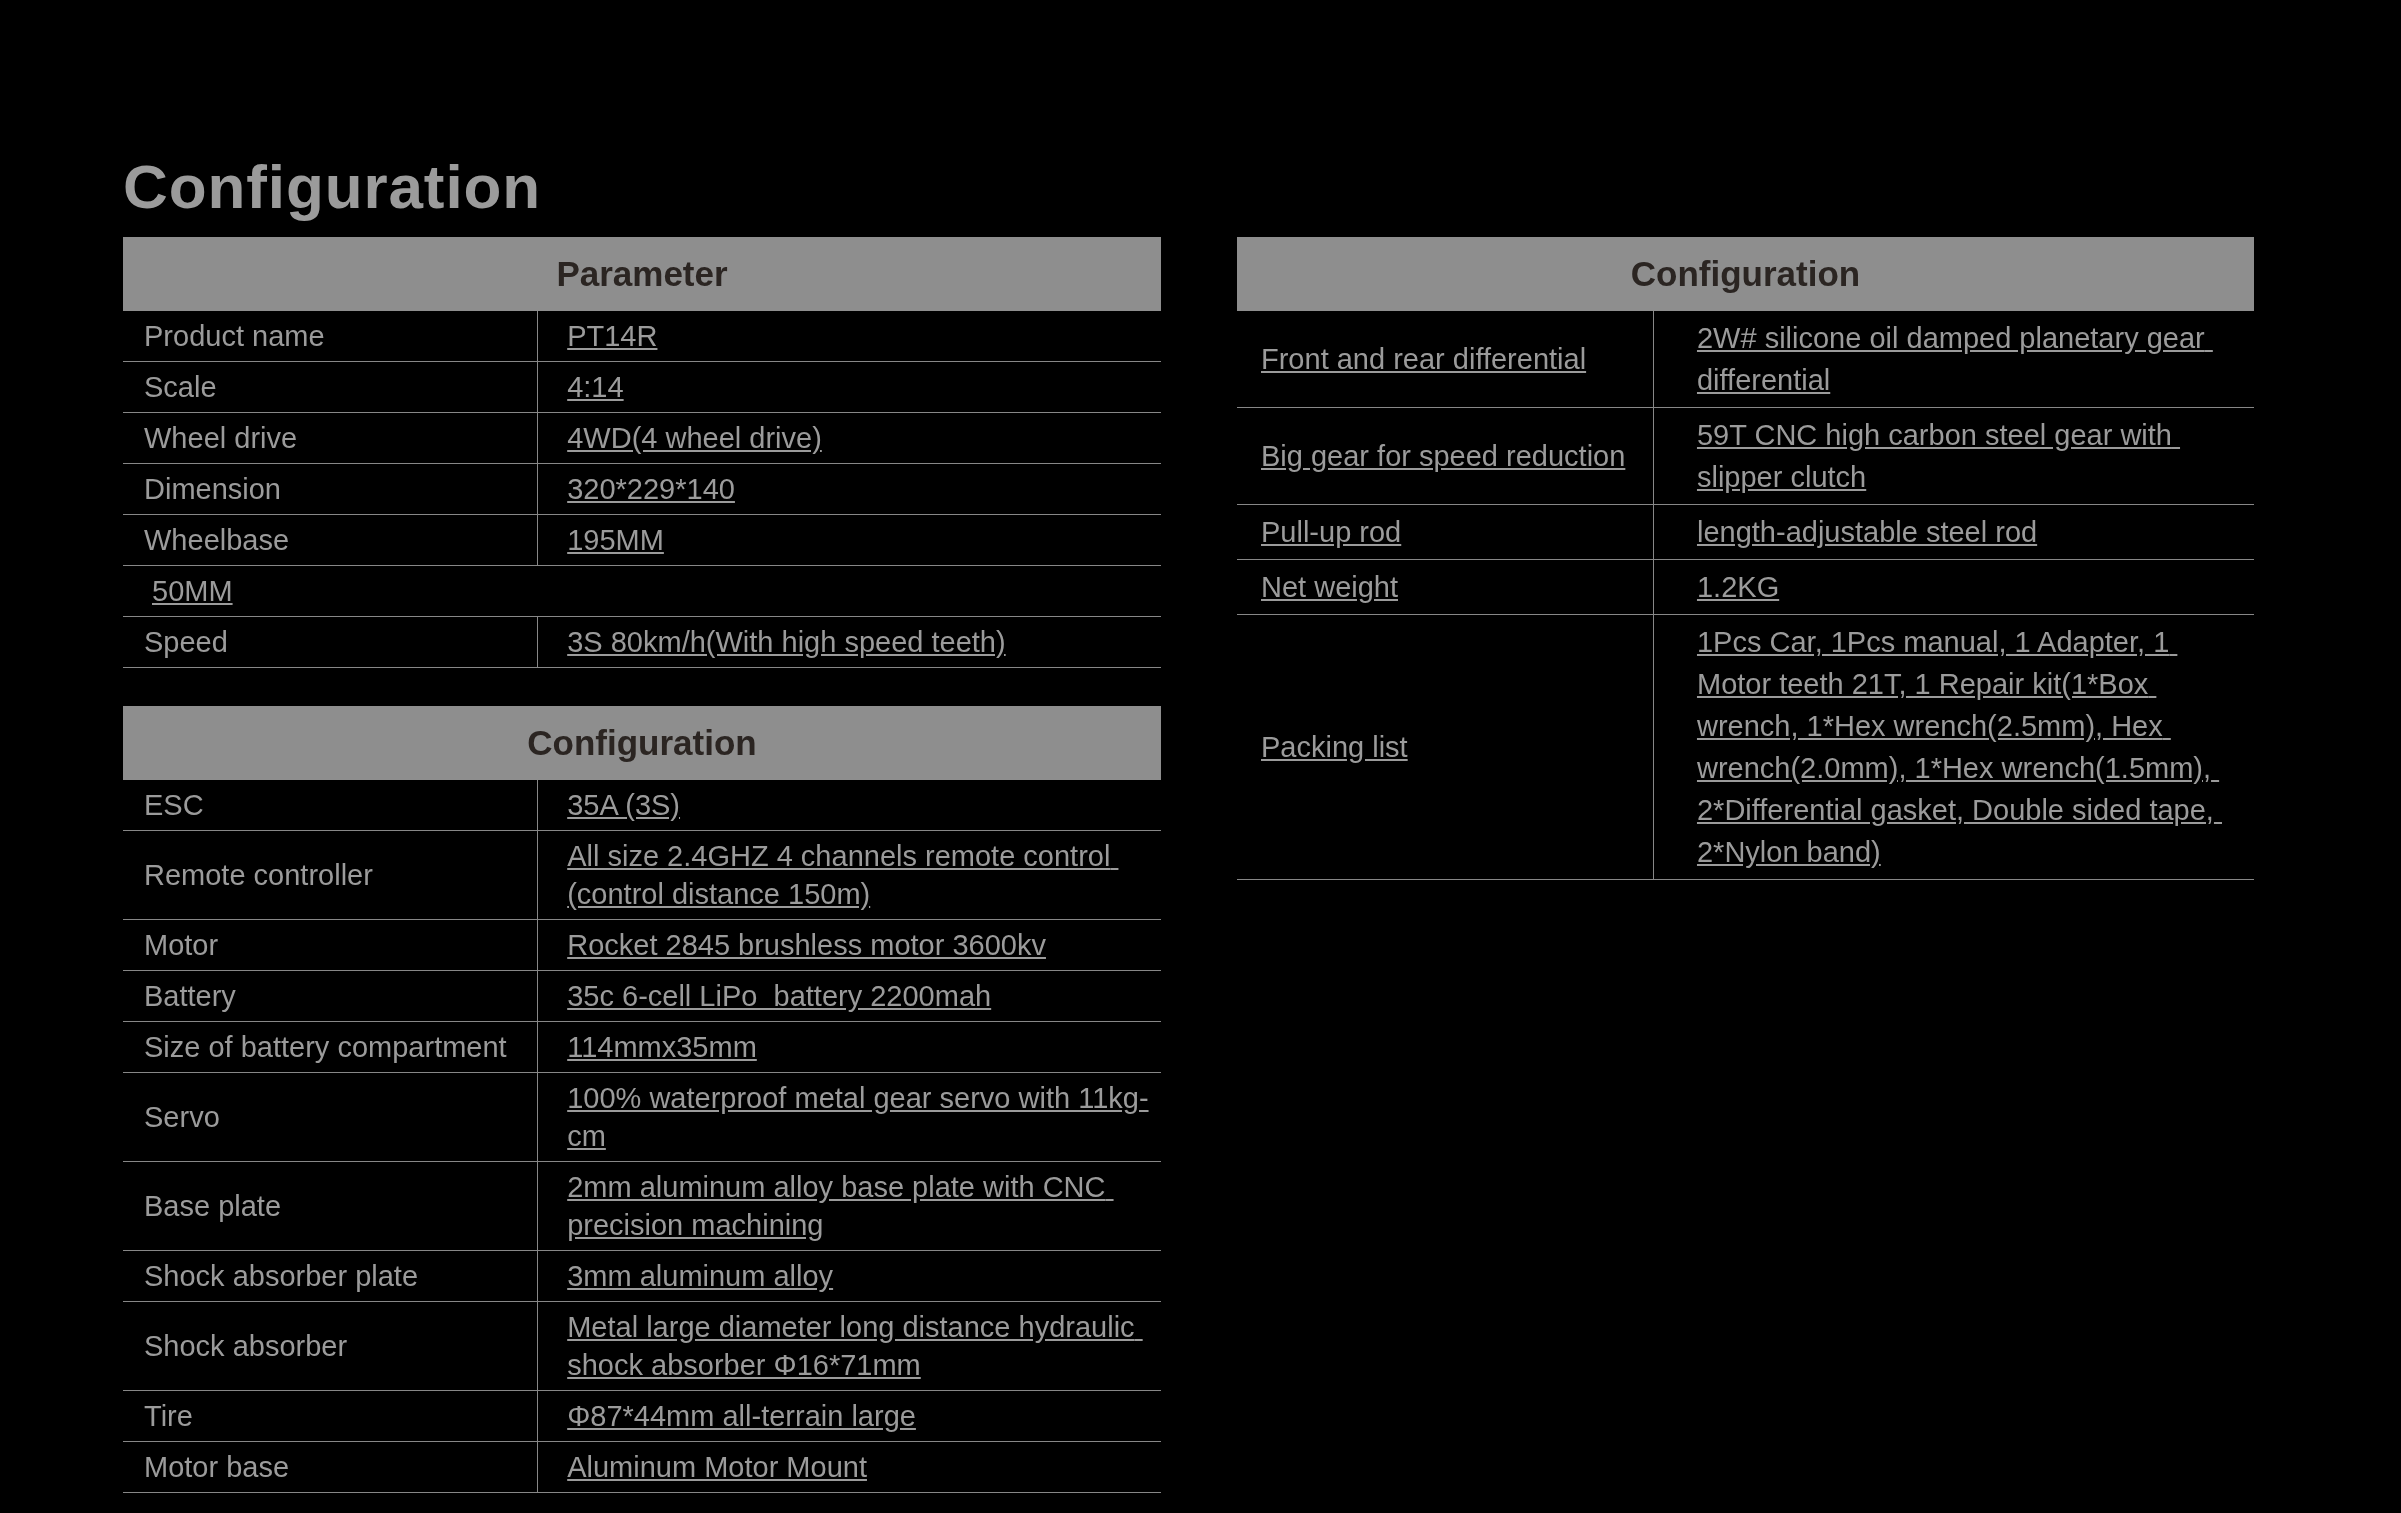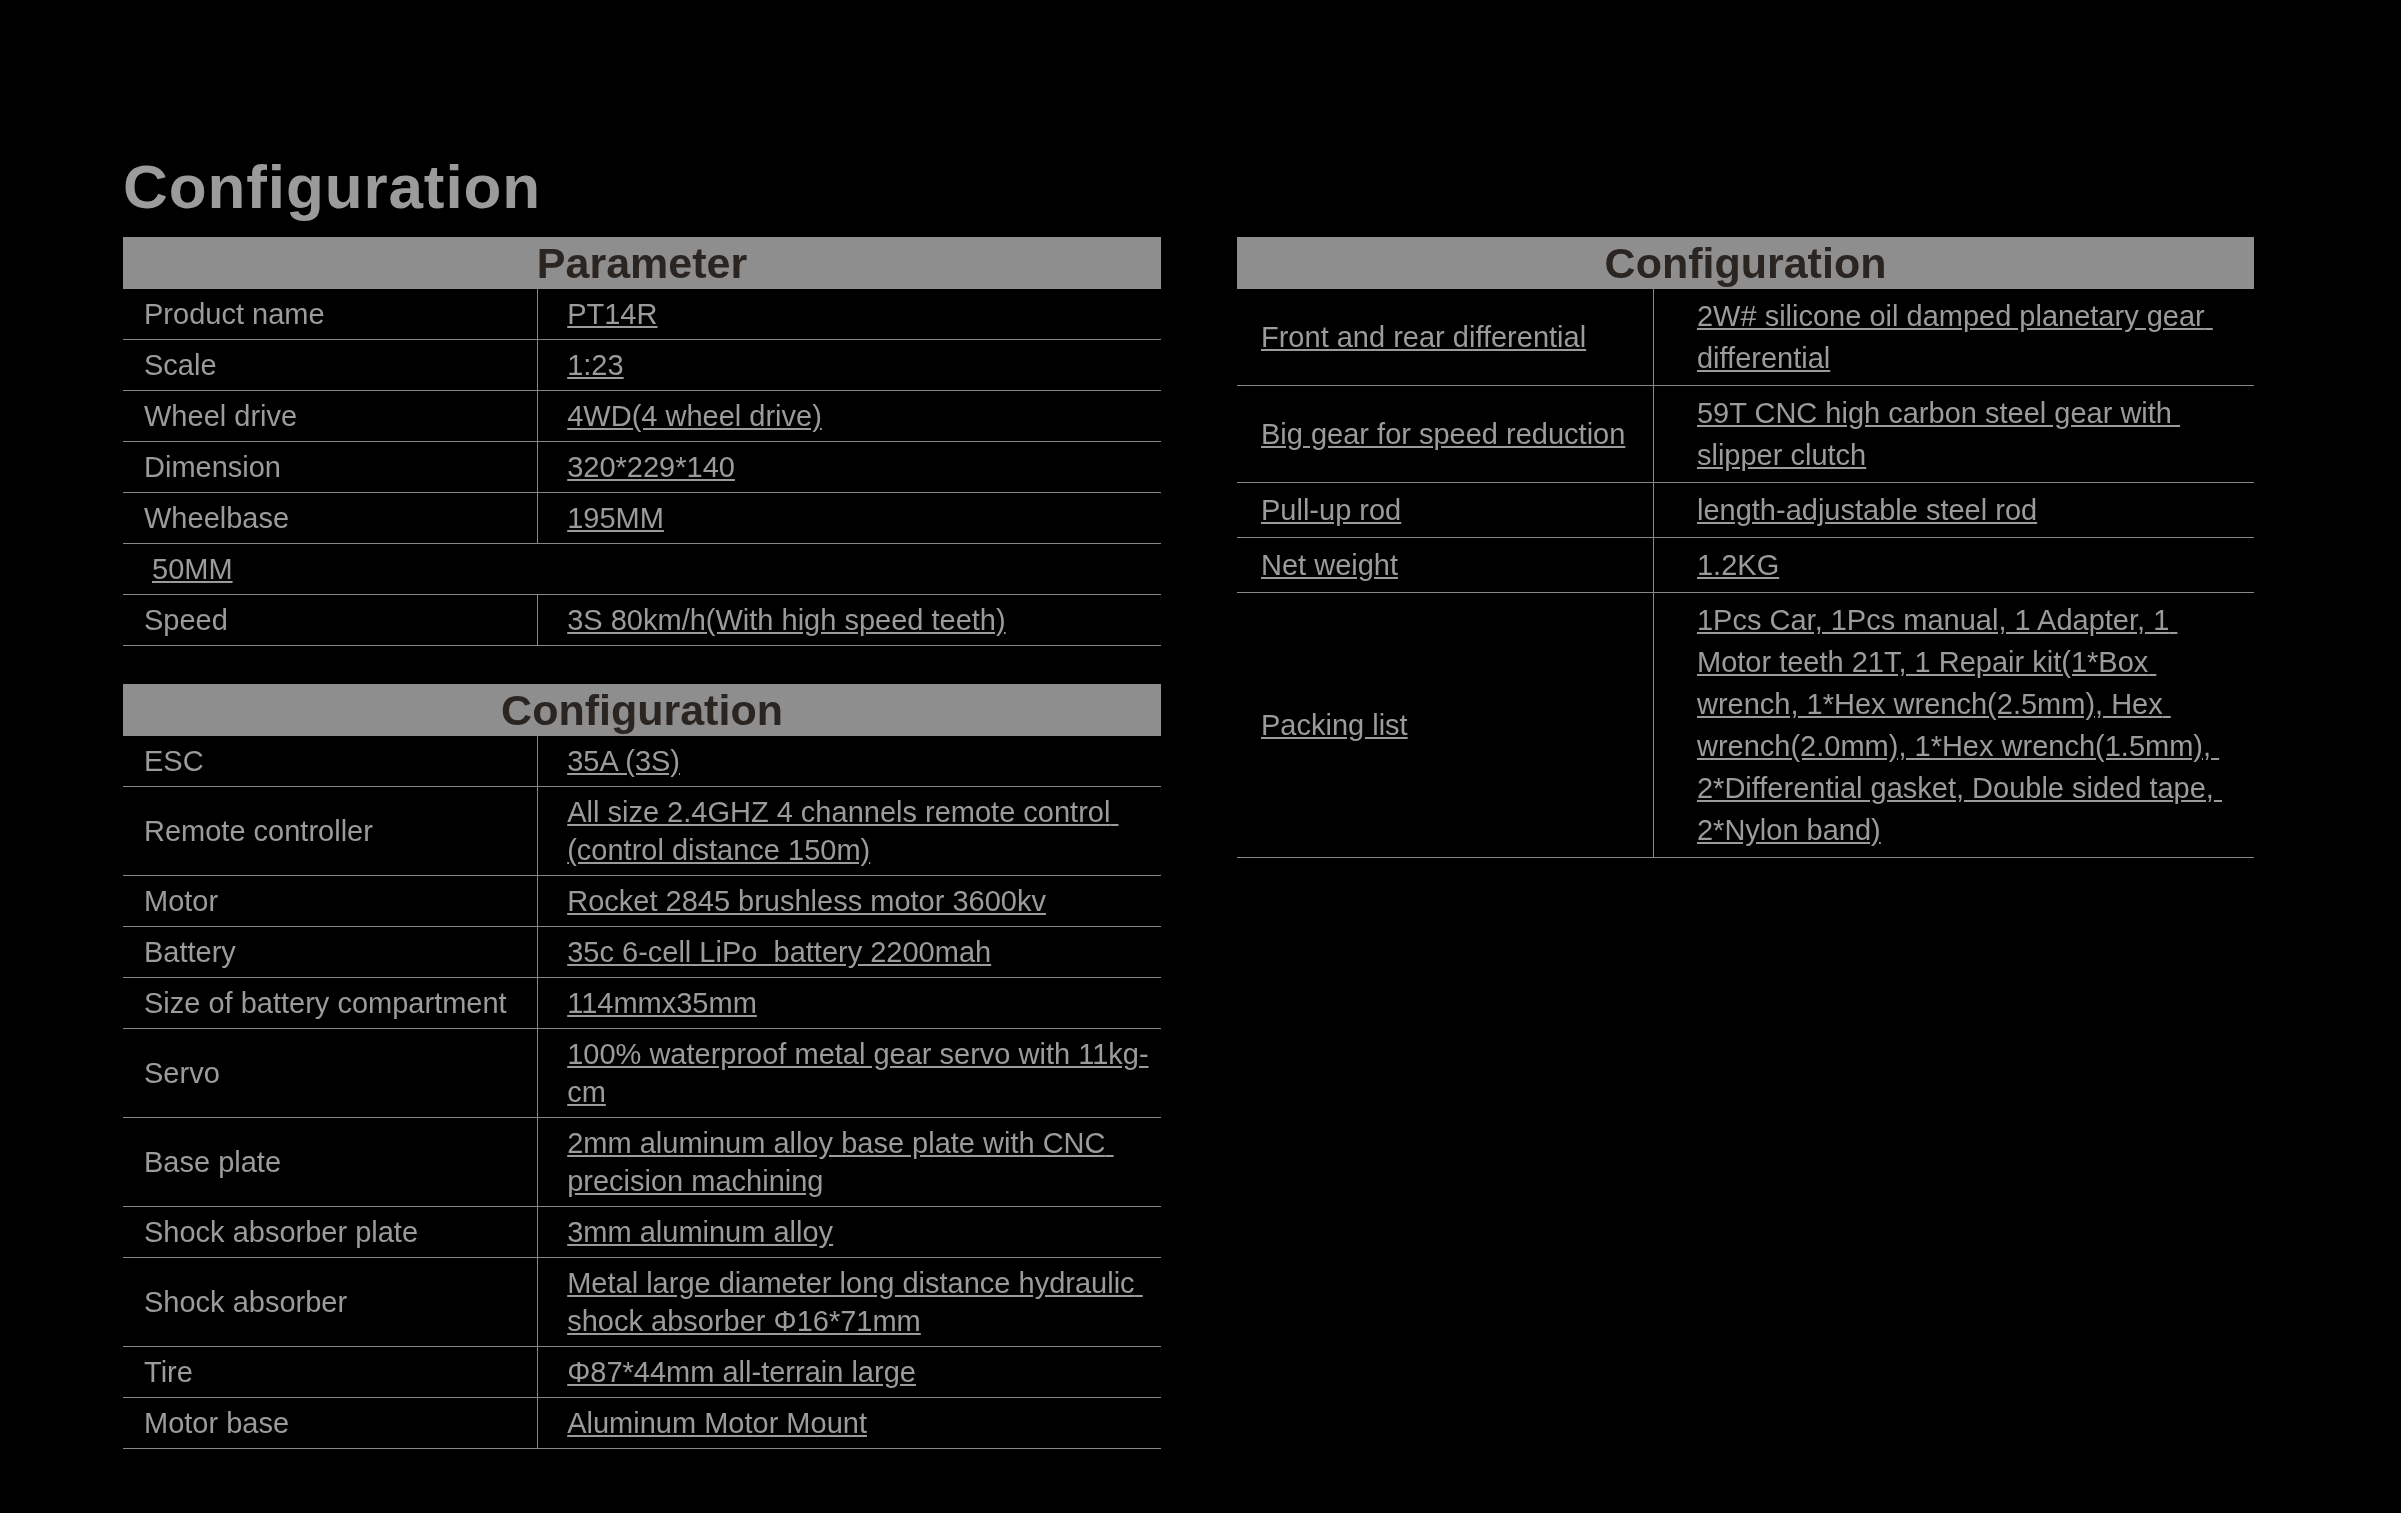--- a/index.html
+++ b/index.html
@@ -36,25 +36,25 @@
   }
   .col-right {
     position: absolute;
     left: 1237px;
     top: 237px;
     width: 1017px;
   }
   .spec-table { width: 100%; }
   .spec-table.gap-above { margin-top: 38px; }
   .thead {
-    height: 52px;
+    height: 74px;
     background: var(--header-bg);
     color: var(--header-text);
     font-weight: bold;
-    font-size: 43px;
+    font-size: 35px;
     display: flex;
     align-items: center;
     justify-content: center;
   }
   .trow {
     display: flex;
     align-items: stretch;
     border-bottom: 1.7px solid var(--border);
     min-height: 45px;
   }
@@ -92,21 +92,21 @@
 
   <div class="spec-table">
     <div class="thead">Parameter</div>
     <div class="tbody">
         <div class="trow">
           <div class="tlabel">Product name</div>
           <div class="tvalue">PT14R</div>
         </div>
         <div class="trow">
           <div class="tlabel">Scale</div>
-          <div class="tvalue">1:23</div>
+          <div class="tvalue">4:14</div>
         </div>
         <div class="trow">
           <div class="tlabel">Wheel drive</div>
           <div class="tvalue">4WD(4 wheel drive)</div>
         </div>
         <div class="trow">
           <div class="tlabel">Dimension</div>
           <div class="tvalue">320*229*140</div>
         </div>
         <div class="trow">

